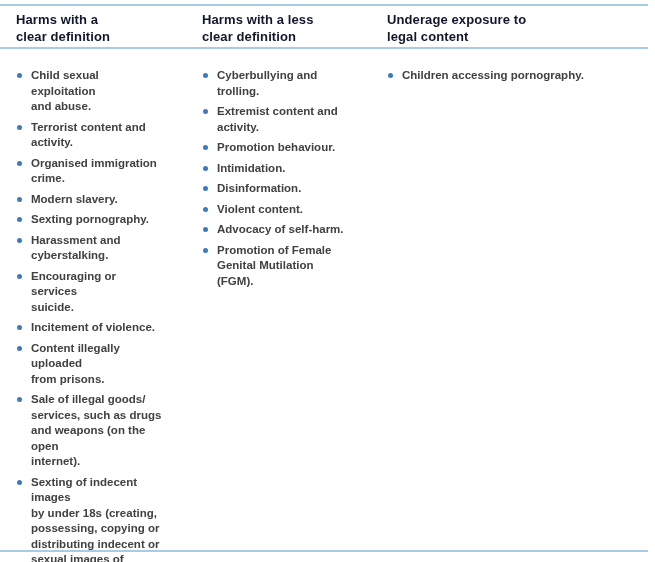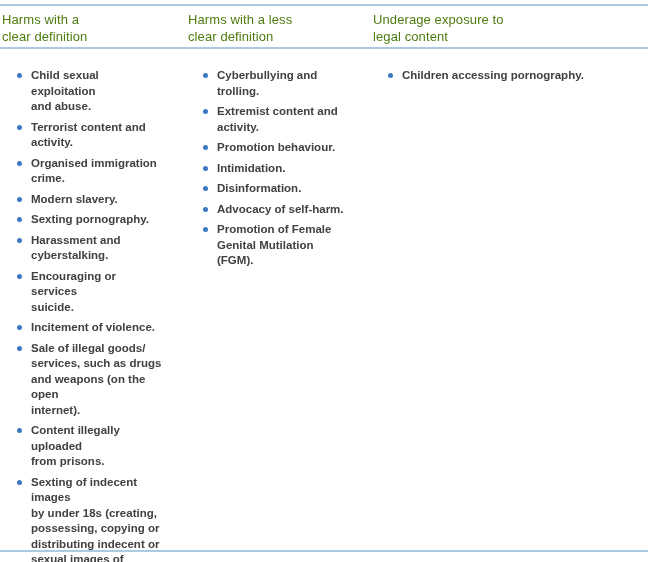--- a/index.html
+++ b/index.html
@@ -22,23 +22,23 @@
     }
     .top-rule { margin-top: 4px; }
     .grid {
       display: grid;
       grid-template-columns: 186px 185px 1fr;
       grid-template-rows: 41px 2px 1fr;
       height: 544px;
     }
     .header-cell {
       grid-row: 1;
-      padding: 5px 8px 0 2px;
-      color: #4d7c0f;
-      font-weight: normal;
+      padding: 5px 8px 0 16px;
+      color: #0f172a;
+      font-weight: bold;
       font-size: 13px;
       line-height: 17px;
       white-space: pre-line;
       letter-spacing: 0.1px;
     }
     .header-rule {
       grid-row: 2;
       grid-column: 1 / -1;
       height: 2px;
       background: #a9cbe4;
@@ -124,29 +124,29 @@
             <span class="dot"></span>
             <span class="item-text">Encouraging or services
 suicide.</span>
           </li>
           <li>
             <span class="dot"></span>
             <span class="item-text">Incitement of violence.</span>
           </li>
           <li>
             <span class="dot"></span>
+            <span class="item-text">Content illegally uploaded
+from prisons.</span>
+          </li>
+          <li>
+            <span class="dot"></span>
             <span class="item-text">Sale of illegal goods/
 services, such as drugs
 and weapons (on the open
 internet).</span>
-          </li>
-          <li>
-            <span class="dot"></span>
-            <span class="item-text">Content illegally uploaded
-from prisons.</span>
           </li>
           <li>
             <span class="dot"></span>
             <span class="item-text">Sexting of indecent images
 by under 18s (creating,
 possessing, copying or
 distributing indecent or
 sexual images of children
 and young people under
 the age of 18).</span>
@@ -171,20 +171,24 @@
           <li>
             <span class="dot"></span>
             <span class="item-text">Intimidation.</span>
           </li>
           <li>
             <span class="dot"></span>
             <span class="item-text">Disinformation.</span>
           </li>
           <li>
             <span class="dot"></span>
+            <span class="item-text">Violent content.</span>
+          </li>
+          <li>
+            <span class="dot"></span>
             <span class="item-text">Advocacy of self-harm.</span>
           </li>
           <li>
             <span class="dot"></span>
             <span class="item-text">Promotion of Female
 Genital Mutilation (FGM).</span>
           </li>
         </ul>
     </div>
     <div class="list-cell" style="grid-column:3">

